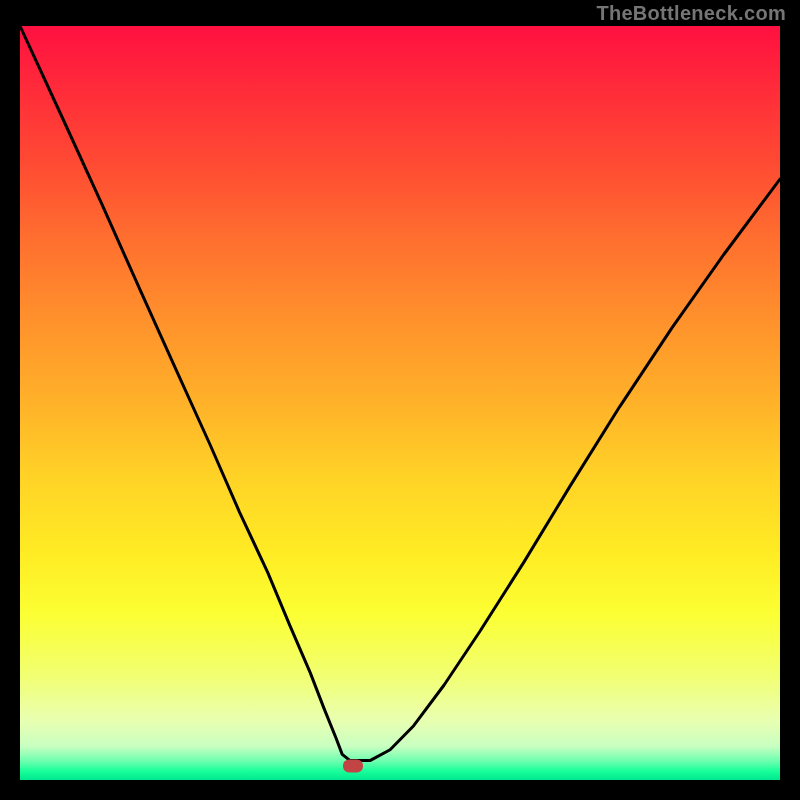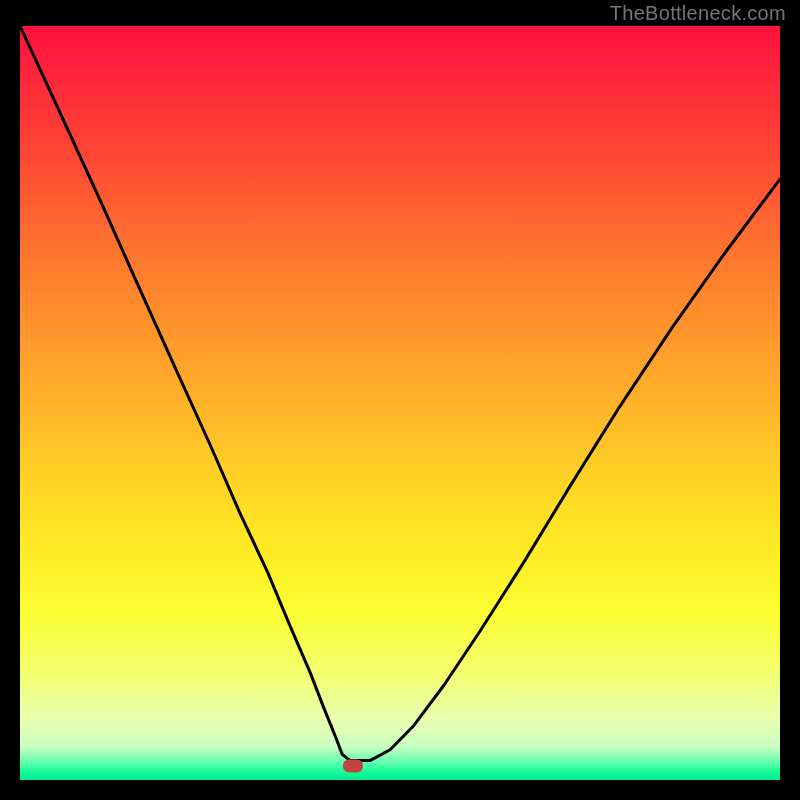--- a/index.html
+++ b/index.html
@@ -16,21 +16,21 @@
     width: 800px;
     height: 800px;
     background: #000;
   }
   .watermark {
     position: absolute;
     top: 2px;
     right: 14px;
     color: #757575;
     font-size: 20px;
-    font-weight: 400;
+    font-weight: 700;
     letter-spacing: 0.3px;
     z-index: 10;
   }
   .plot-frame {
     position: absolute;
     left: 20px;
     top: 26px;
     width: 760px;
     height: 754px;
     background: linear-gradient(

